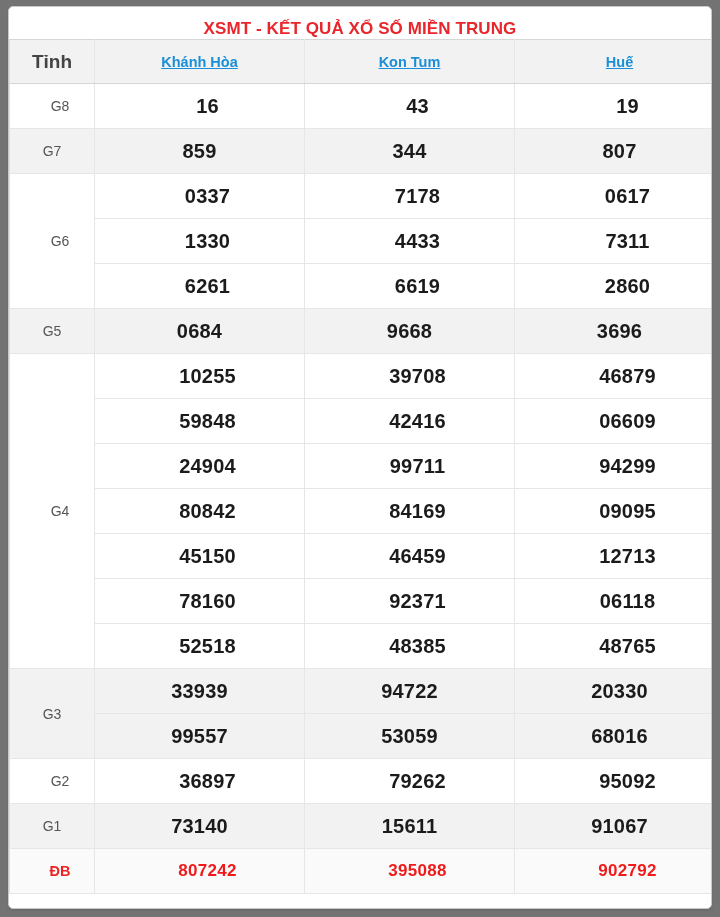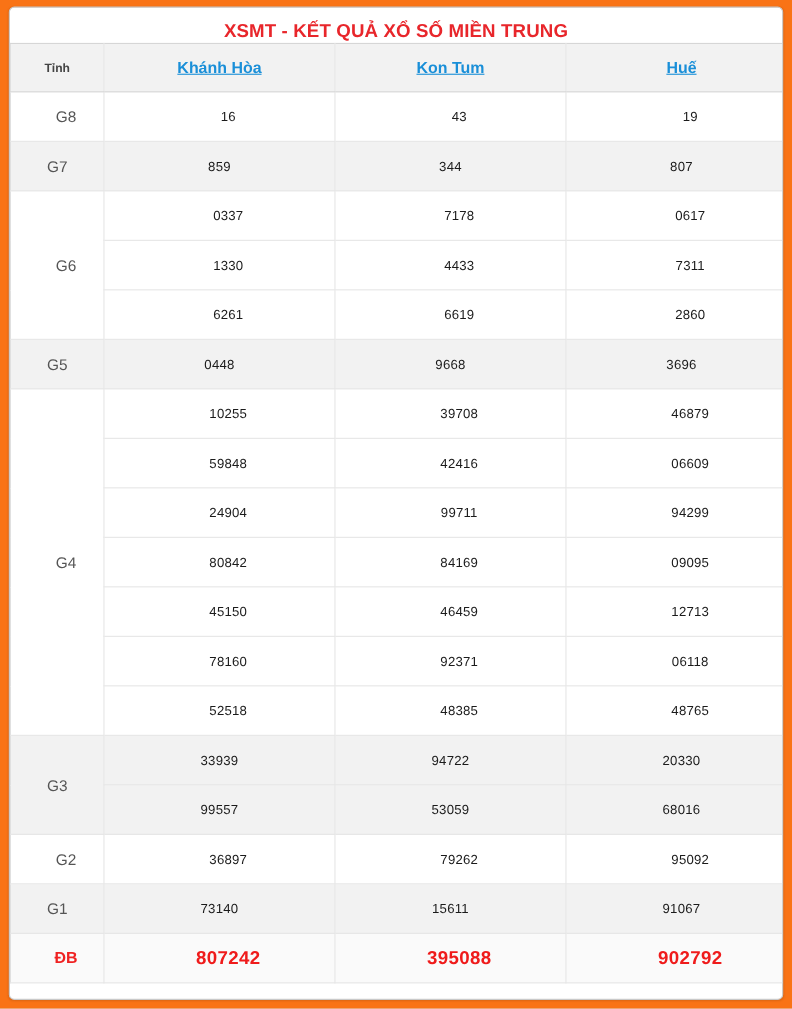--- a/index.html
+++ b/index.html
@@ -4,21 +4,21 @@
 <style>
   html, body {
     margin: 0;
     padding: 0;
     background: #dcdcdc;
     font-family: "Liberation Sans", sans-serif;
   }
   #page {
     width: 720px;
     height: 917px;
-    background: #f97316;
+    background: #737373;
     box-sizing: border-box;
     padding: 6px 8px 8px 8px;
     overflow: hidden;
   }
   .card {
     background: #ffffff;
     border: 1px solid #c9c9c9;
     border-radius: 5px;
     box-shadow: 0 1px 2px rgba(0,0,0,0.12);
     overflow: hidden;
@@ -68,41 +68,41 @@
     height: 44px;
   }
   table.results thead th {
     background: #f2f2f2;
     border-top: 1px solid #d6d6d6;
     border-bottom: 1px solid #d6d6d6;
     height: 43px;
   }
   .th-label {
     color: #444;
-    font-size: 11px;
+    font-size: 19px;
     font-weight: 700;
     margin-left: 17px;
   }
   .th-prov a {
     color: #1a8fd8;
     text-decoration: underline;
     font-weight: 700;
     font-size: 14.5px;
     text-align: right;
   }
   td.glabel {
     color: #555;
     font-size: 14px;
     font-weight: 400;
     background: inherit;
   }
   td.num {
-    font-weight: 400;
+    font-weight: 700;
     color: #1b1b1b;
-    font-size: 12px;
+    font-size: 20px;
     letter-spacing: .2px;
   }
   tr.alt td { background: #f2f2f2; }
   tr.plain td { background: #ffffff; padding-left: 16px; }
   td.db-label { color: #ef2222; font-weight: 700; font-size: 14.5px; }
   td.db-num {
     color: #ef1b1b;
     font-weight: 700;
     font-size: 17px;
     letter-spacing: .3px;
@@ -159,21 +159,21 @@
             <td class="num">4433</td>
             <td class="num">7311</td>
           </tr>
           <tr class="plain inner-sep">
             <td class="num">6261</td>
             <td class="num">6619</td>
             <td class="num">2860</td>
           </tr>
           <tr class="alt">
             <td class="glabel span-label" rowspan="1">G5</td>
-            <td class="num">0448</td>
+            <td class="num">0684</td>
             <td class="num">9668</td>
             <td class="num">3696</td>
           </tr>
           <tr class="plain">
             <td class="glabel span-label" rowspan="7">G4</td>
             <td class="num">10255</td>
             <td class="num">39708</td>
             <td class="num">46879</td>
           </tr>
           <tr class="plain inner-sep">

